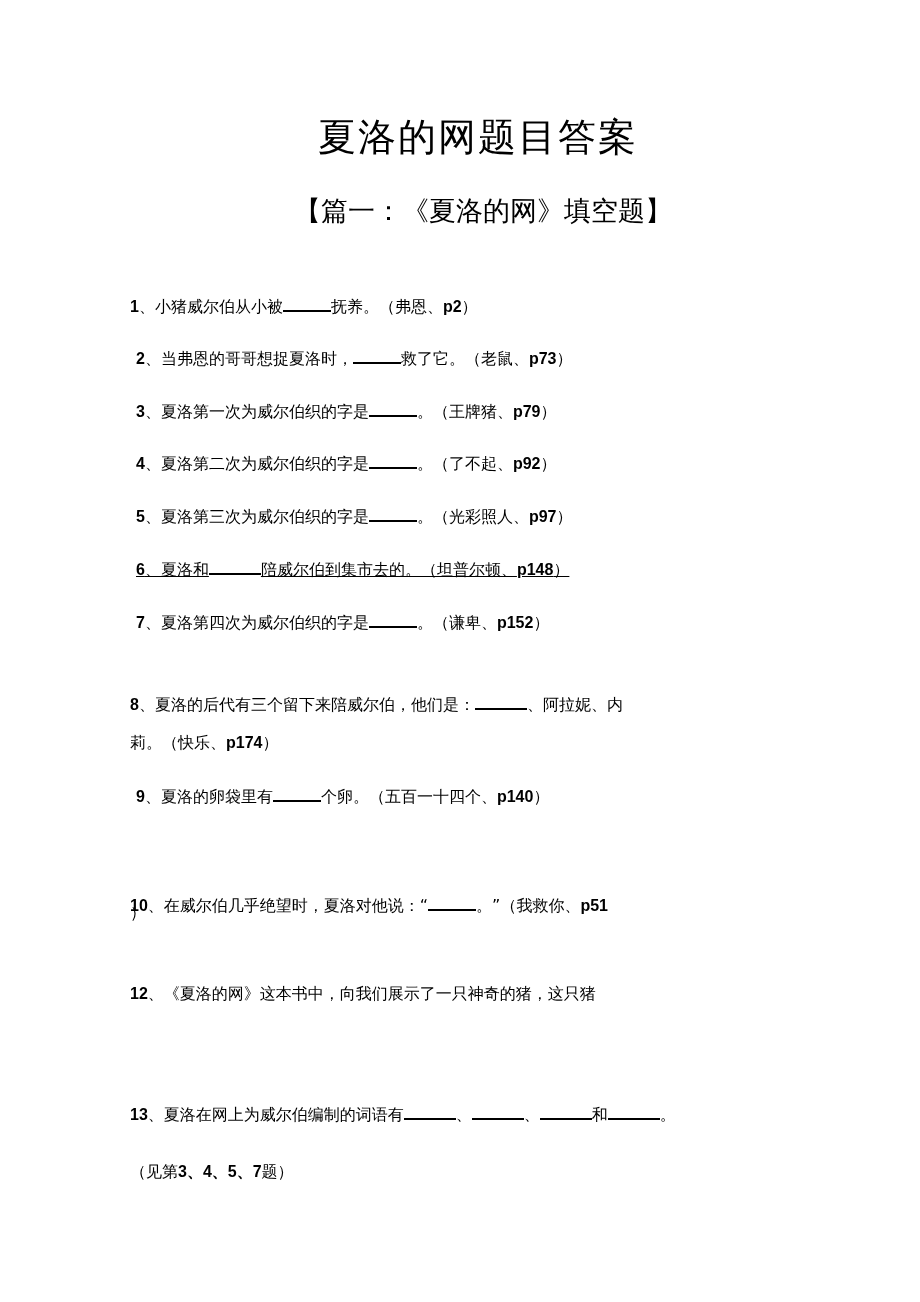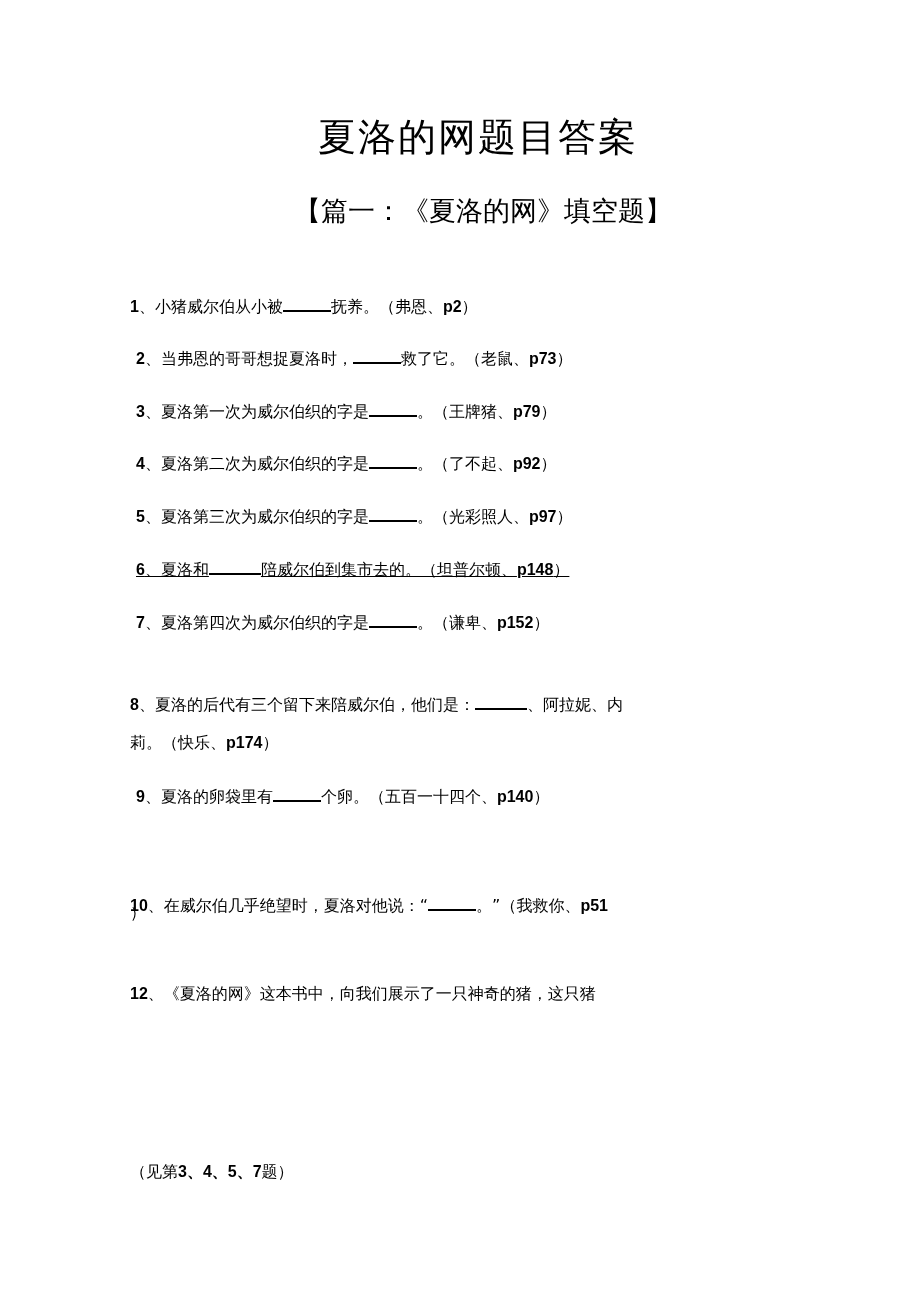--- a/index.html
+++ b/index.html
@@ -111,17 +111,20 @@
     <span class="num">10</span><span>、在威尔伯几乎绝望时，夏洛对他说：“</span><span class="blank b48"></span><span>。”（我救你、</span><span class="pg">p51</span>
   </div>
   <div class="line" style="left:112px; top:899px;">
     <span>）</span>
   </div>
 
   <div class="line" style="left:112px; top:980px;">
     <span class="num">12</span><span>、《夏洛的网》这本书中，向我们展示了一只神奇的猪，这只猪</span>
   </div>
 
+  <div class="line" style="left:112px; top:1100px;">
+    <span class="num">13</span><span>、夏洛在网上为威尔伯编制的词语有</span><span class="blank b50"></span><span>、</span><span class="blank b50"></span><span>、</span><span class="blank b50"></span><span>和</span><span class="blank b50"></span><span>。</span>
+  </div>
   <div class="line" style="left:112px; top:1138px;margin-top:20px;">
     <span>（见第</span><span class="pg">3、4、5、7</span><span>题）</span>
   </div>
 
 </div>
 
 </body></html>

